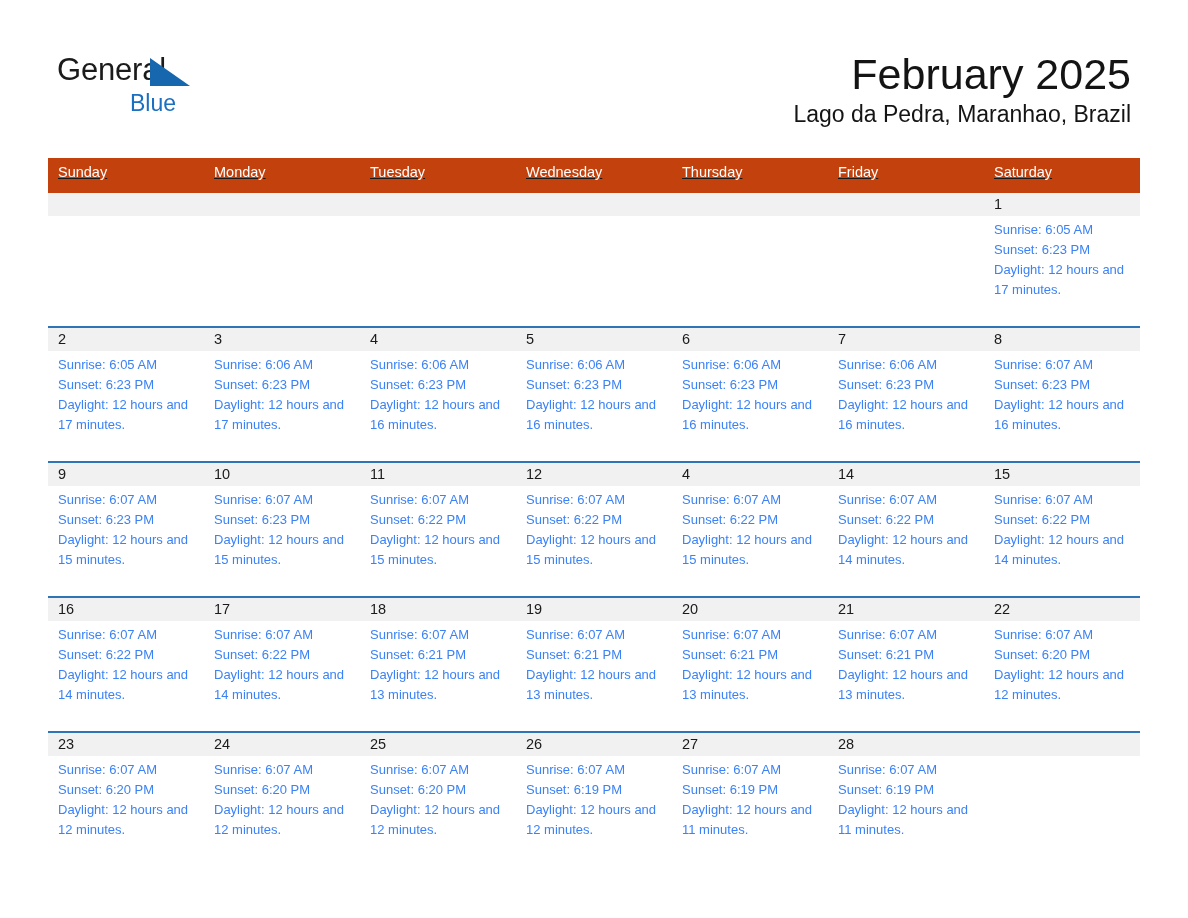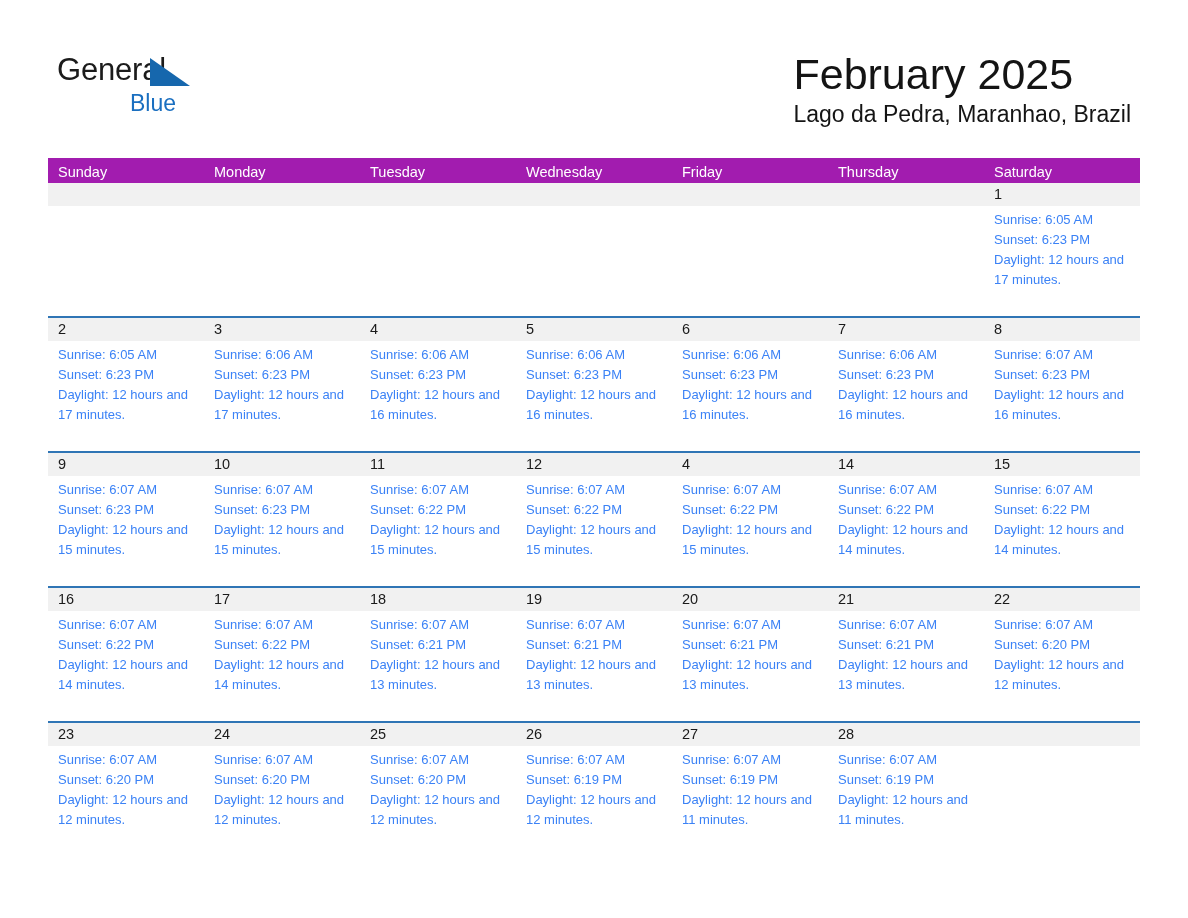--- a/index.html
+++ b/index.html
@@ -64,21 +64,21 @@
     line-height: 36px;
     color: #1a6fc0;
     white-space: nowrap;
     font-weight: 400;
   }
 
   .title-block {
     position: absolute;
     right: 57px;
     top: 48px;
-    text-align: left;
+    text-align: right;
   }
   .cal-title {
     font-size: 43px;
     line-height: 52px;
     font-weight: 400;
     color: #141414;
     white-space: nowrap;
   }
   .cal-subtitle {
     font-size: 23px;
@@ -91,22 +91,23 @@
   
   .calendar {
     position: absolute;
     left: 48px;
     top: 158px;
     width: 1092px;
   }
 
   .dow-row {
     display: flex;
-    background: #a21caf;
-    height: 25px;
+    background: #c2410c;
+    height: 35px;
+    text-decoration: underline;
   }
   .dow-cell {
     flex: 1 1 0;
     color: #ffffff;
     font-size: 14.5px;
     line-height: 29px;
     padding-left: 10px;
     box-sizing: border-box;
     white-space: nowrap;
   }
@@ -174,22 +175,22 @@
     </div>
 
   </div>
 
   <div class="calendar">
     <div class="dow-row" id="dow-row">
         <div class="dow-cell">Sunday</div>
         <div class="dow-cell">Monday</div>
         <div class="dow-cell">Tuesday</div>
         <div class="dow-cell">Wednesday</div>
+        <div class="dow-cell">Thursday</div>
         <div class="dow-cell">Friday</div>
-        <div class="dow-cell">Thursday</div>
         <div class="dow-cell">Saturday</div>
       </div>
     <div id="weeks-container">
         <div class="week">
           <div class="day-cell empty">
             <div class="daynum-band"><span class="daynum"></span></div>
           </div>
           <div class="day-cell empty">
             <div class="daynum-band"><span class="daynum"></span></div>
           </div>

